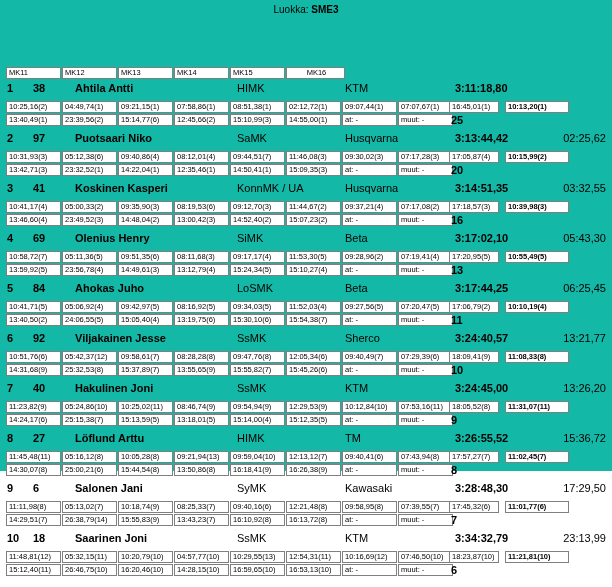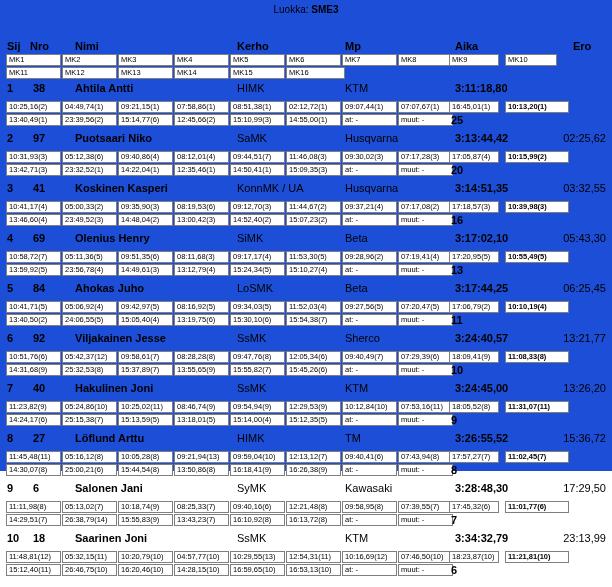--- a/index.html
+++ b/index.html
@@ -1,17 +1,17 @@
 <!DOCTYPE html>
 <html><head>
 <meta charset="utf-8">
 <style>
   html,body{margin:0;padding:0;background:#fff;}
   body{width:612px;height:587px;font-family:"Liberation Sans",sans-serif;color:#000;overflow:hidden;}
-  #page{position:relative;width:612px;height:471px;background:#1d4ed8;}
+  #page{position:relative;width:612px;height:471px;background:#14b8a6;}
 
   .titleline{position:absolute;left:0;width:612px;text-align:center;font-size:10px;line-height:12px;}
   #title1{top:4px;}
   #title2{top:18px;}
   .b{font-weight:bold;}
 
   .colhdr{position:absolute;left:0;width:612px;height:13px;top:40px;font-size:11px;font-weight:bold;}
   .colhdr span{position:absolute;top:0;white-space:nowrap;}
   .h-sij{left:7px;}  .h-nro{left:30px;} .h-nimi{left:75px;}
   .h-kerho{left:237px;} .h-mp{left:345px;} .h-aika{left:455px;} .h-ero{left:573px;}
@@ -19,21 +19,21 @@
   .cellrow{position:absolute;left:0;width:612px;height:13px;}
   #mkhdrA{top:54px;} #mkhdrB{top:67px;}
 
   .cell{position:absolute;top:0;height:10px;border:1px solid #7f7f7f;background:#fff;
         font-size:7.5px;line-height:10px;padding-left:2px;white-space:nowrap;overflow:hidden;}
   .col0{left:6px;width:51px;} .col1{left:62px;width:51px;} .col2{left:118px;width:51px;}
   .col3{left:174px;width:51px;} .col4{left:230px;width:51px;} .col5{left:286px;width:51px;}
   .col6{left:342px;width:51px;} .col7{left:398px;width:51px;} .col8{left:449px;width:46px;}
   .col9{left:505px;width:48px;}
   .col9.wide{width:60px;}
-  .col5.hdr16{width:55px;}
+  .col5.hdr16{width:55px;text-align:center;}
 
   #riders{position:absolute;top:82px;left:0;width:612px;}
   .rider-block{position:relative;width:612px;height:50px;}
   .r-line{position:absolute;top:0;left:0;width:612px;height:13px;font-size:11px;}
   .r-line span{position:absolute;top:0;white-space:nowrap;}
   .ri-sij{left:7px;font-weight:bold;} .ri-nro{left:33px;font-weight:bold;}
   .ri-name{left:75px;font-weight:bold;} .ri-club{left:237px;} .ri-bike{left:345px;}
   .ri-time{left:455px;font-weight:bold;}
   .ri-gap{left:500px;width:106px;text-align:right;font-weight:normal;}
   .rowA{top:19px;} .rowB{top:32px;}
@@ -42,42 +42,21 @@
 </head>
 <body>
 
 <div id="page">
 
   <div id="title1" class="titleline">
     <span>Luokka:</span>
     <span class="b">SME3</span>
   </div>
 
-  <div class="colhdr">
-    <span class="h-sij">Sij</span>
-    <span class="h-nro">Nro</span>
-    <span class="h-nimi">Nimi</span>
-    <span class="h-kerho">Kerho</span>
-    <span class="h-mp">Mp</span>
-    <span class="h-aika">Aika</span>
-    <span class="h-ero">Ero</span>
-  </div>
-
-  <div id="mkhdrA" class="cellrow">
-    <span class="cell col0">MK1</span>
-    <span class="cell col1">MK2</span>
-    <span class="cell col2">MK3</span>
-    <span class="cell col3">MK4</span>
-    <span class="cell col4">MK5</span>
-    <span class="cell col5">MK6</span>
-    <span class="cell col6">MK7</span>
-    <span class="cell col7">MK8</span>
-    <span class="cell col8">MK9</span>
-    <span class="cell col9">MK10</span>
-  </div>
+
   <div id="mkhdrB" class="cellrow">
     <span class="cell col0">MK11</span>
     <span class="cell col1">MK12</span>
     <span class="cell col2">MK13</span>
     <span class="cell col3">MK14</span>
     <span class="cell col4">MK15</span>
     <span class="cell col5 hdr16">MK16</span>
   </div>
 
   <div id="riders">

